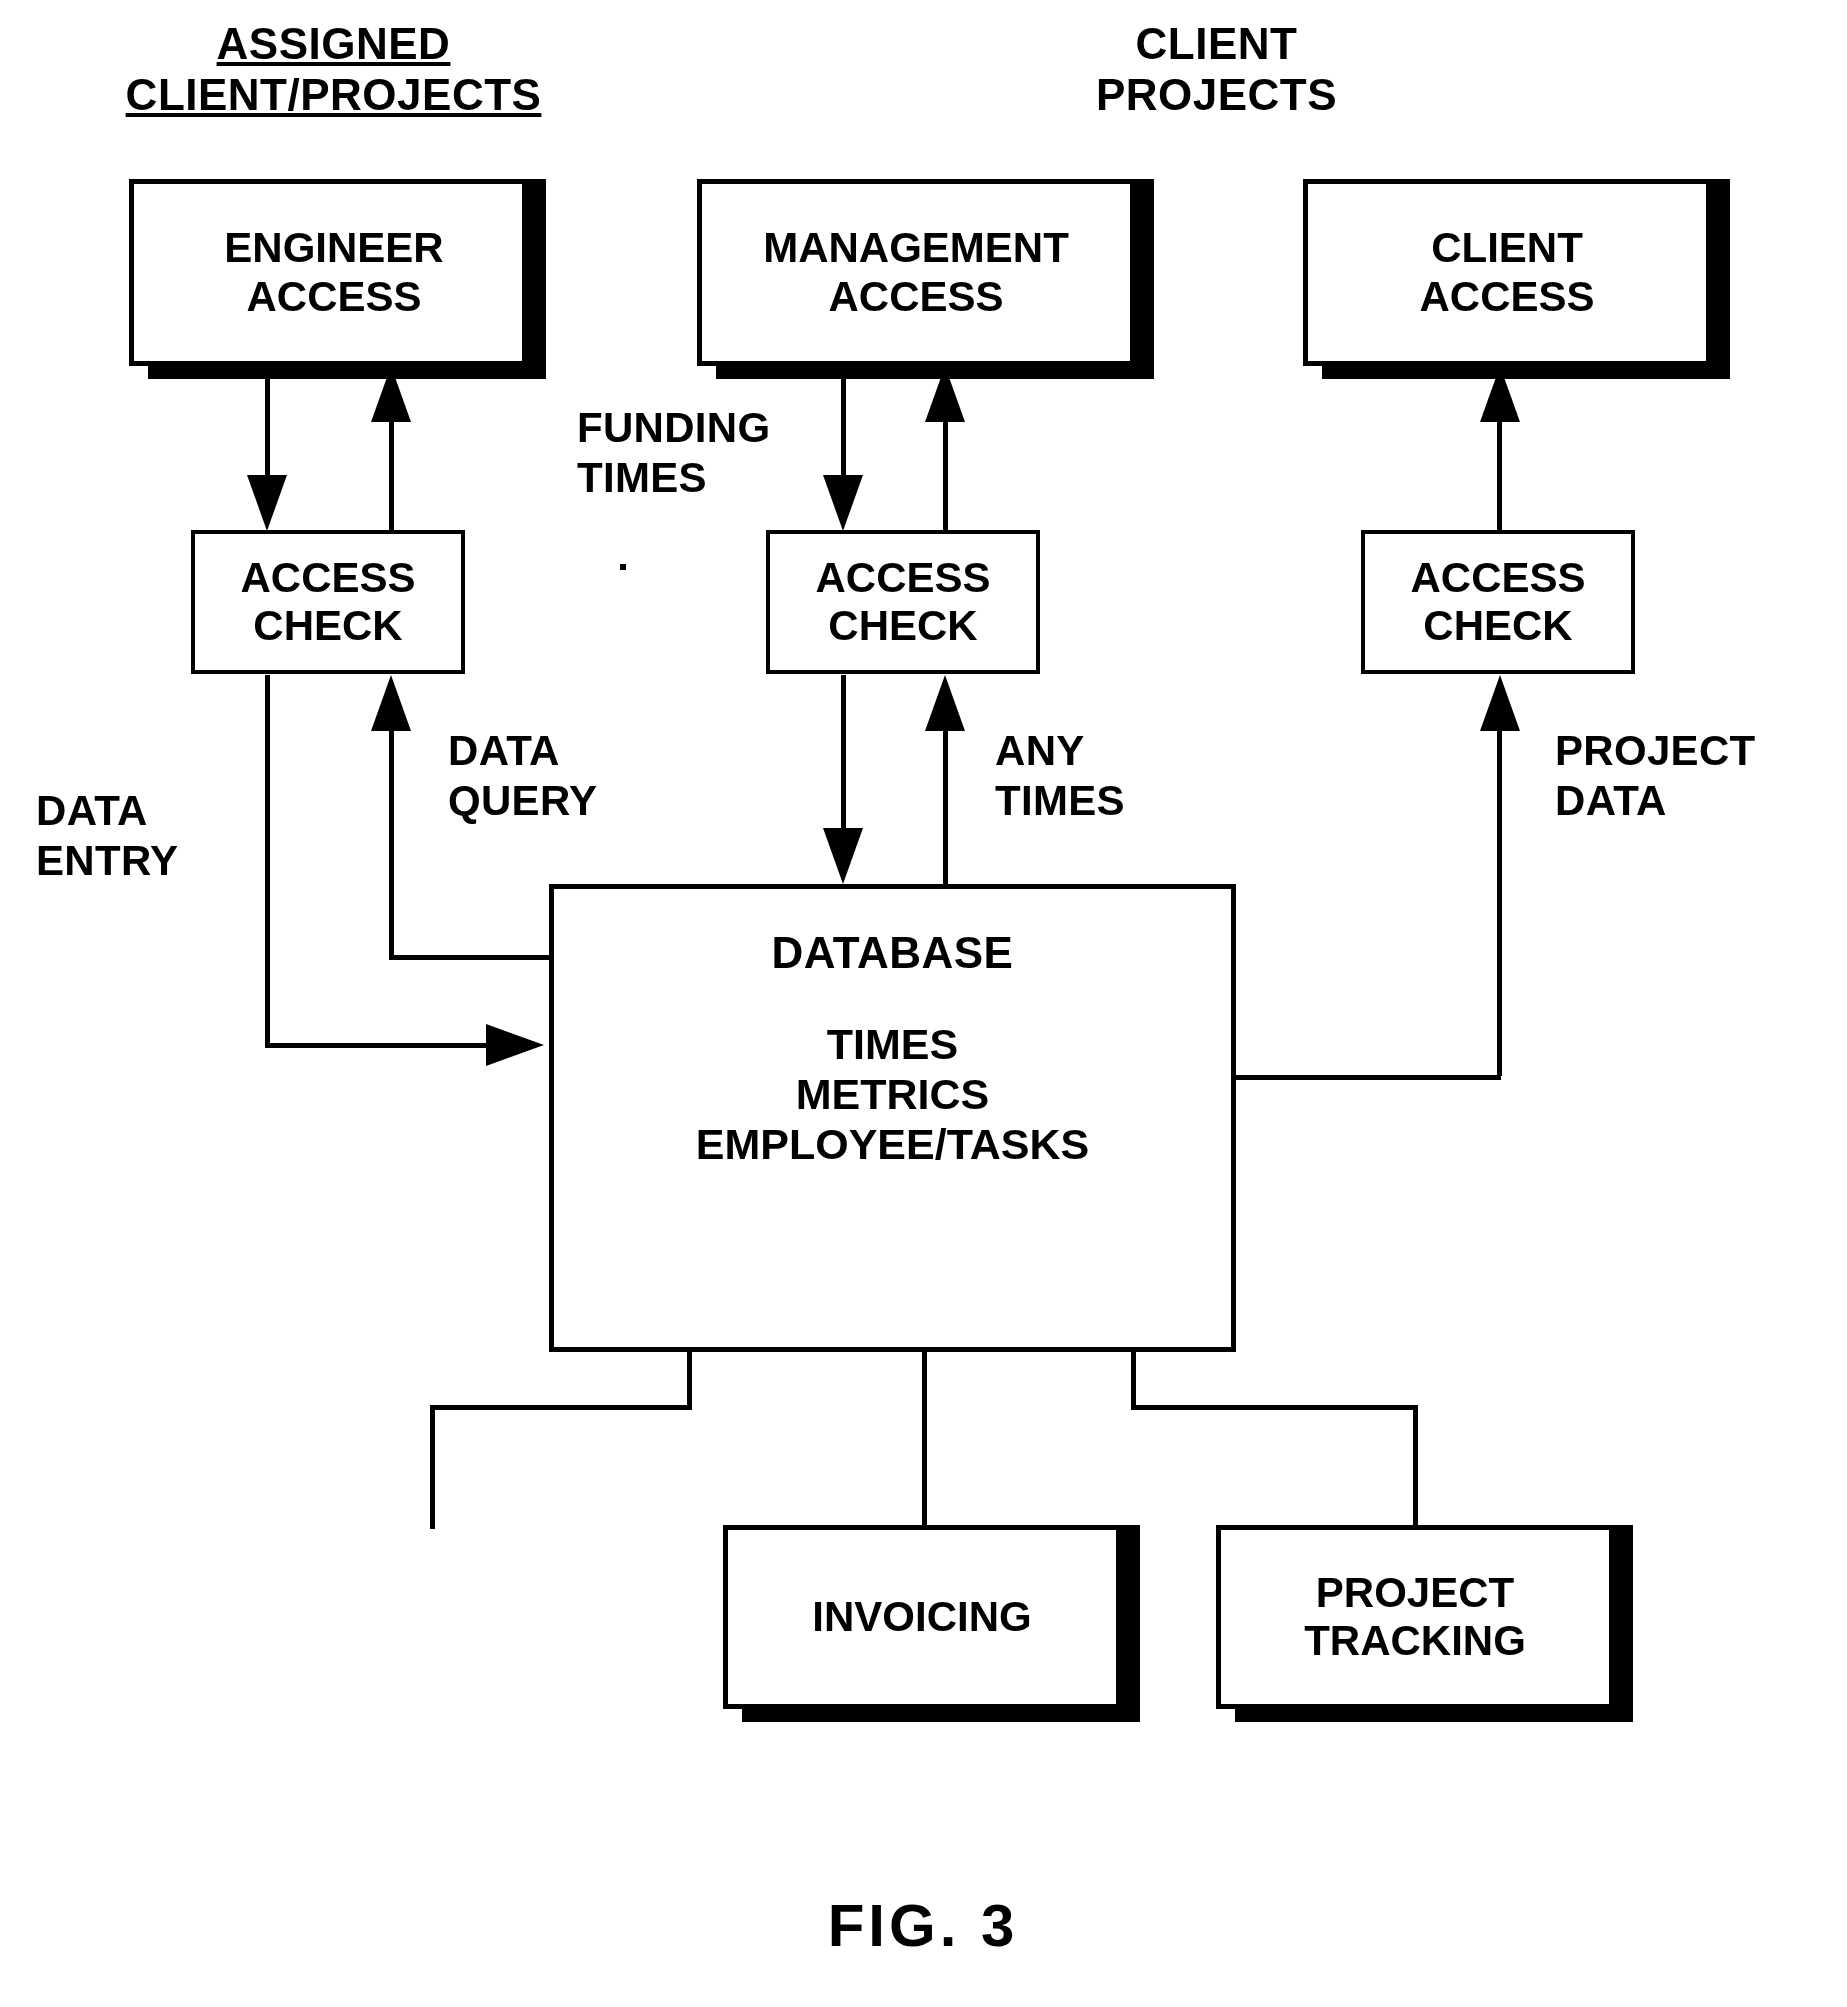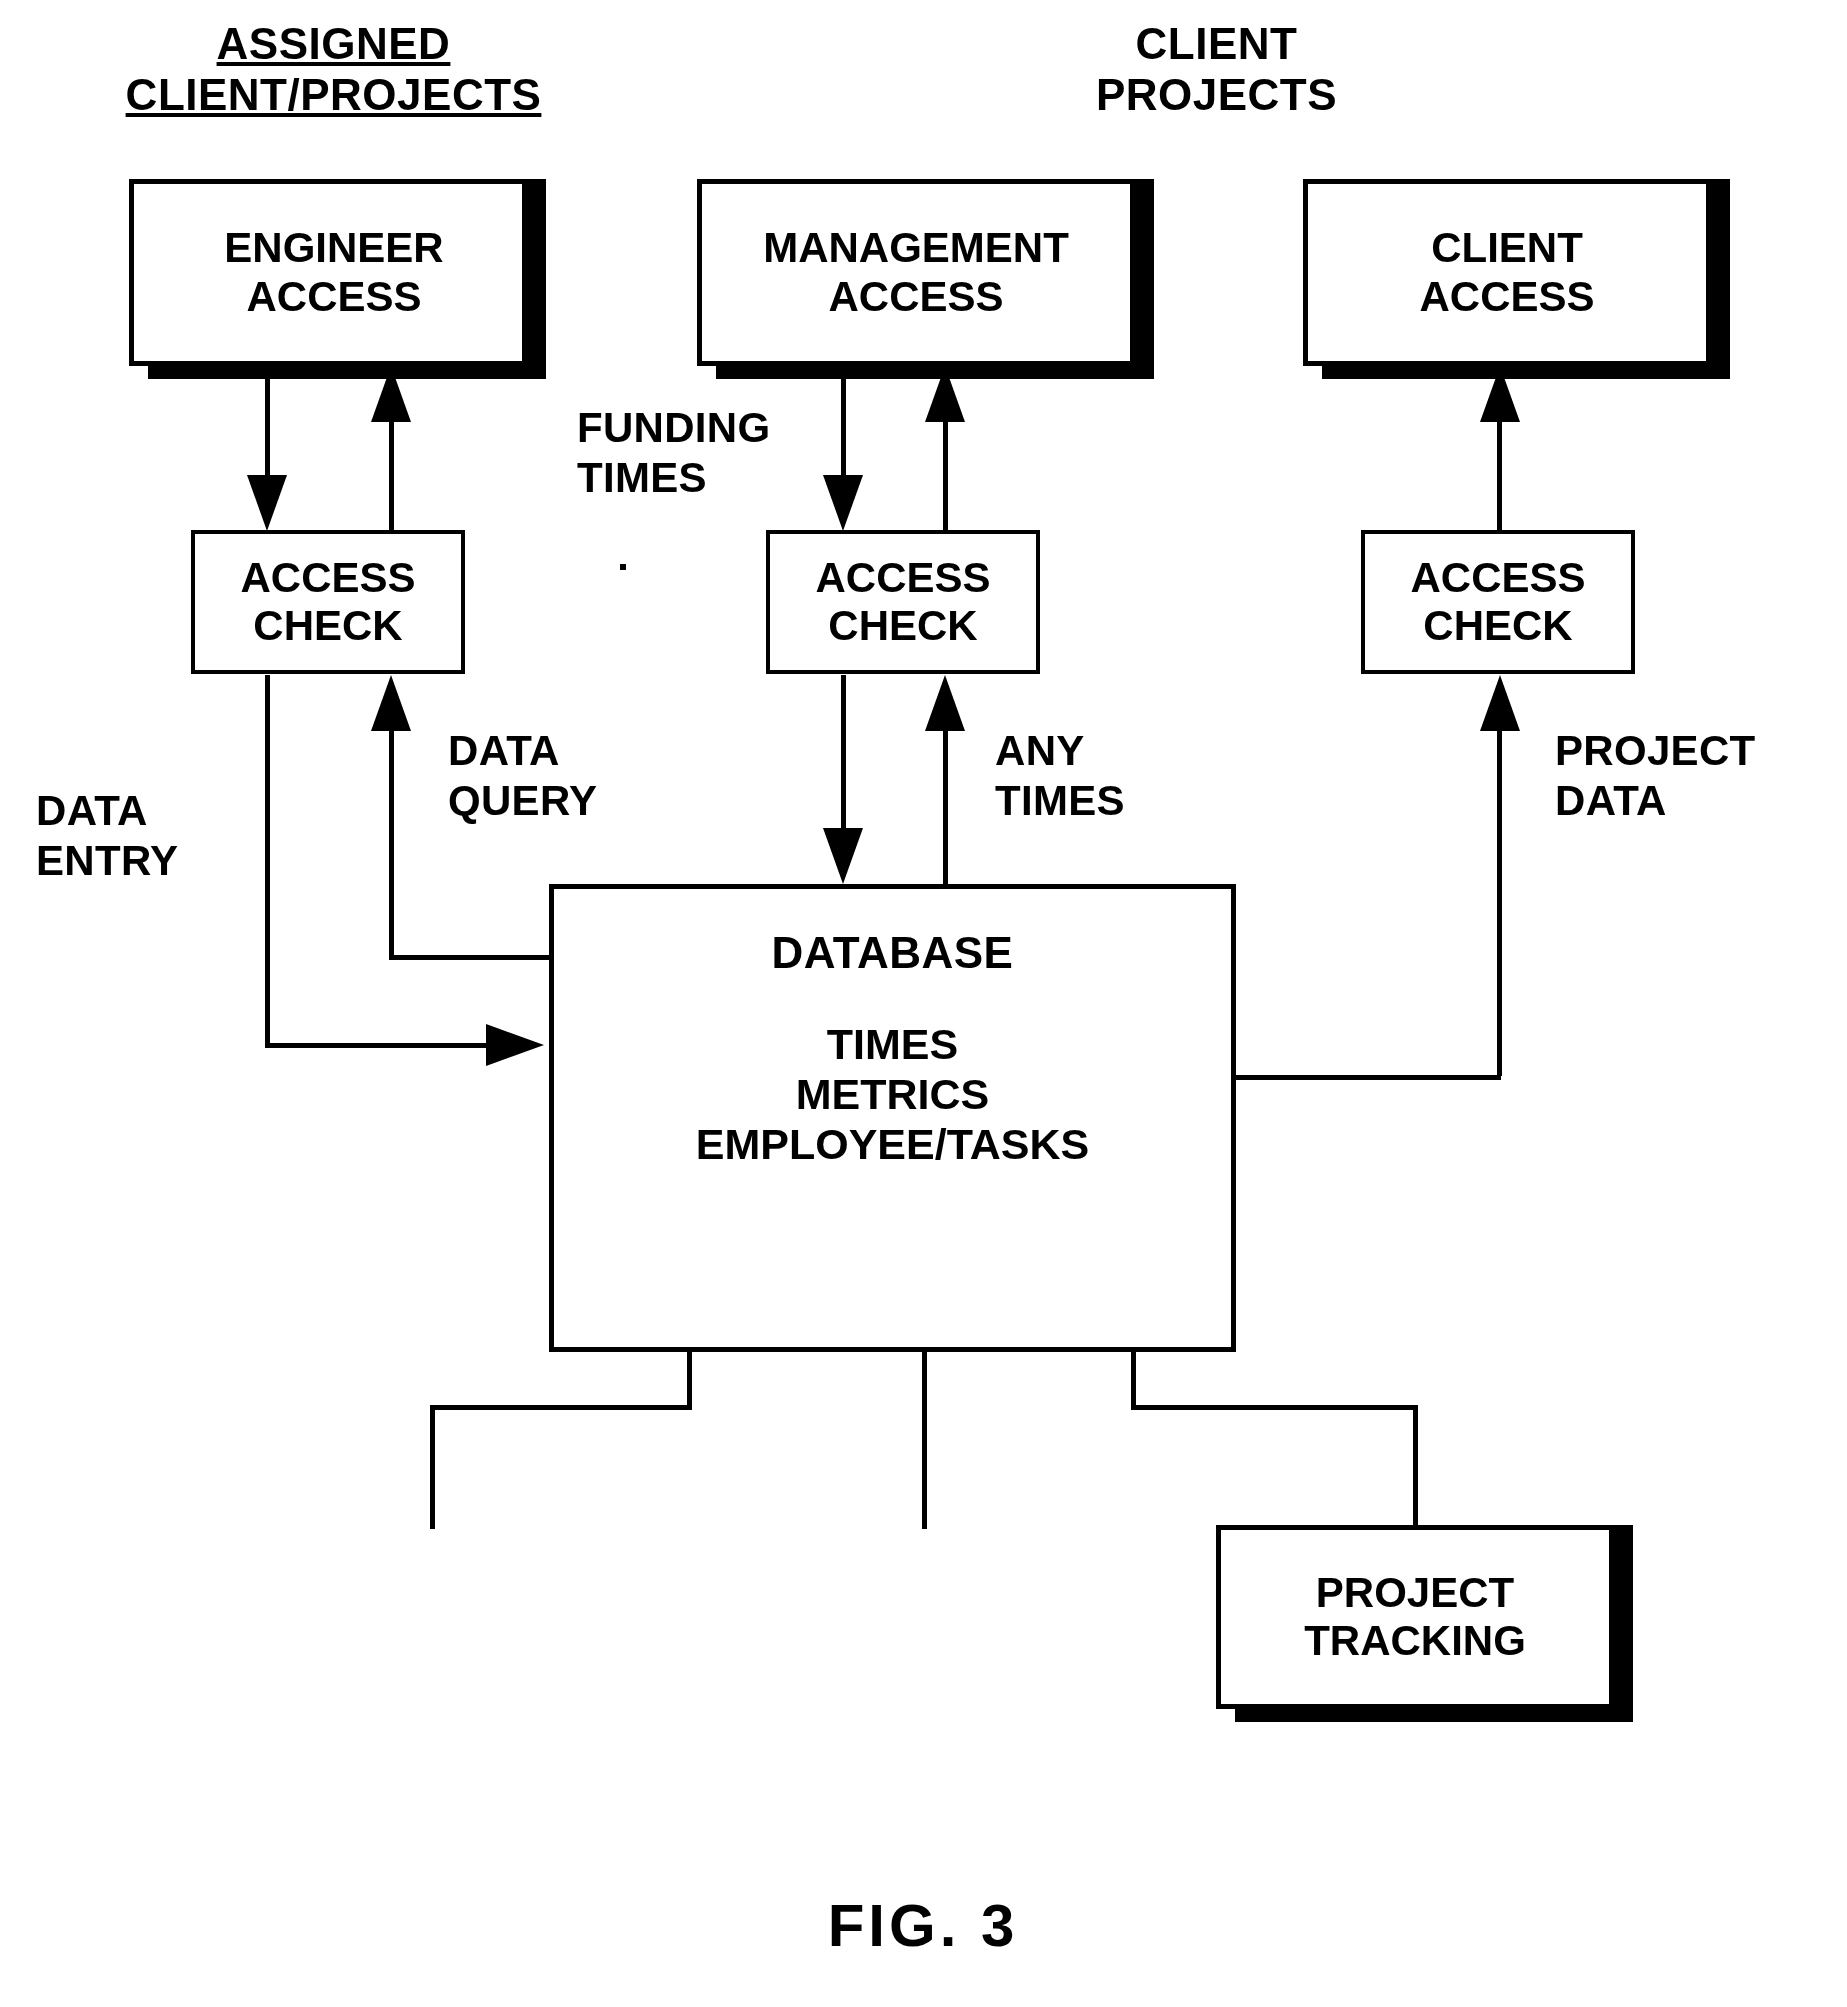--- a/index.html
+++ b/index.html
@@ -159,20 +159,21 @@
 CHECK</div>
 
   <div class="db" style="left:549px; top:884px; width:687px; height:468px;">
     <div class="db-title">DATABASE</div>
     <div class="db-line">TIMES</div>
     <div class="db-line">METRICS</div>
     <div class="db-line">EMPLOYEE/TASKS</div>
   </div>
 
 
+  <div class="node shadow" style="left:723px; top:1525px; width:398px; height:184px;">INVOICING</div>
 
   <div class="node shadow" style="left:1216px; top:1525px; width:398px; height:184px;">PROJECT
 TRACKING</div>
 
   <div class="vline" style="left:265px; top:366px; height:117px;"></div>
   <div class="arr-down" style="left:247px; top:475px;"></div>
 
   <div class="vline" style="left:389px; top:422px; height:109px;"></div>
   <div class="arr-up" style="left:371px; top:366px;"></div>
 

